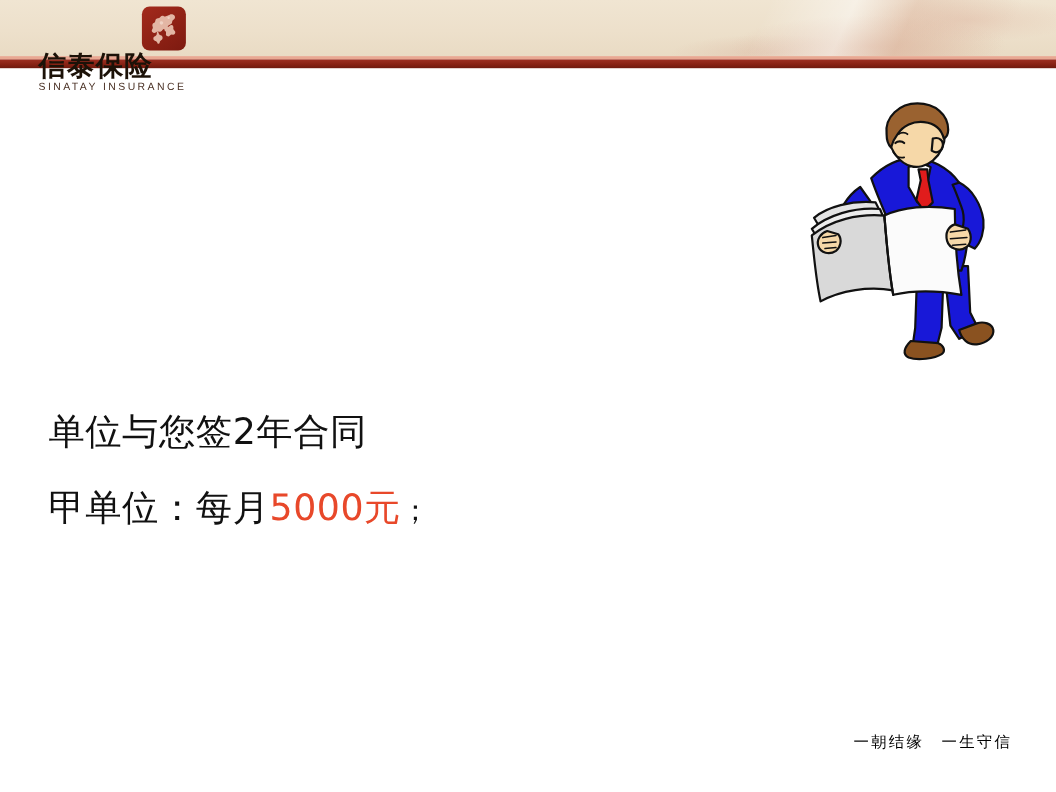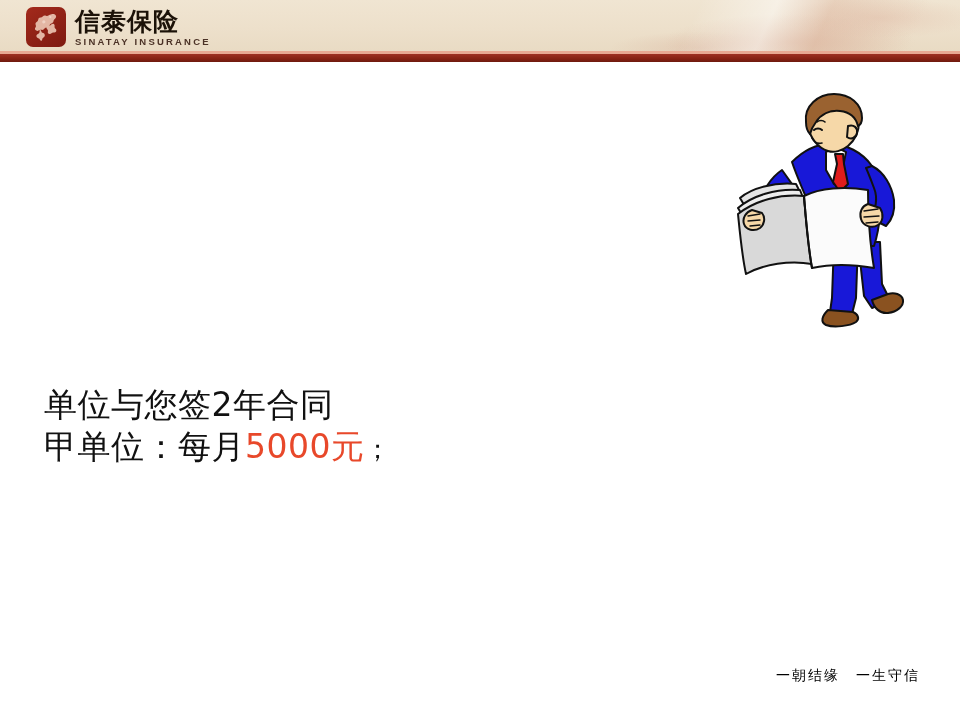--- a/index.html
+++ b/index.html
@@ -63,21 +63,22 @@
     background: linear-gradient(180deg, #9e3022 0%, #862113 60%, #6e1a0e 100%);
   }
 
   
   .logo {
     position: absolute;
     left: 26px;
     top: 6px;
     height: 42px;
     display: flex;
-    align-items: center;
+    align-items: flex-end;
+    flex-direction: column;
   }
   .logo-emblem {
     width: 40px;
     height: 40px;
     border-radius: 7px;
     background: linear-gradient(145deg, #a32a1c 0%, #8e2115 55%, #7d1a10 100%);
     position: relative;
     flex: 0 0 auto;
     overflow: hidden;
   }
@@ -101,21 +102,21 @@
     font-weight: 700;
     color: #1c1208;
     letter-spacing: 1px;
     white-space: nowrap;
   }
   .logo-en {
     margin-top: 1px;
     font-family: "Liberation Sans", sans-serif;
     font-size: 9.5px;
     line-height: 11px;
-    font-weight: 700;
+    font-weight: 400;
     letter-spacing: 2.2px;
     color: #4b3226;
     white-space: nowrap;
   }
 
   
   .headline-block {
     position: absolute;
     left: 48px;
     top: 140px;
@@ -132,31 +133,32 @@
     text-shadow: 2px 3px 3px rgba(190,120,100,0.45);
   }
   .headline.second {
     margin-top: 41px;
   }
 
   
   .body-block {
     position: absolute;
     left: 44px;
-    top: 384px;
+    top: 372px;
     width: 880px;
   }
   .body-line {
     font-family: "DejaVu Sans", "Liberation Sans", sans-serif;
     font-size: 33px;
     line-height: 42px;
     color: #111111;
     letter-spacing: 0.5px;
   }
   .body-line + .body-line {
+    margin-top: 27px;
   }
   .body-line.wrap {
     white-space: normal;
     letter-spacing: 0px;
   }
   .hl-red {
     color: #e8482a;
   }
   .punct-small {
     font-size: 26px;

